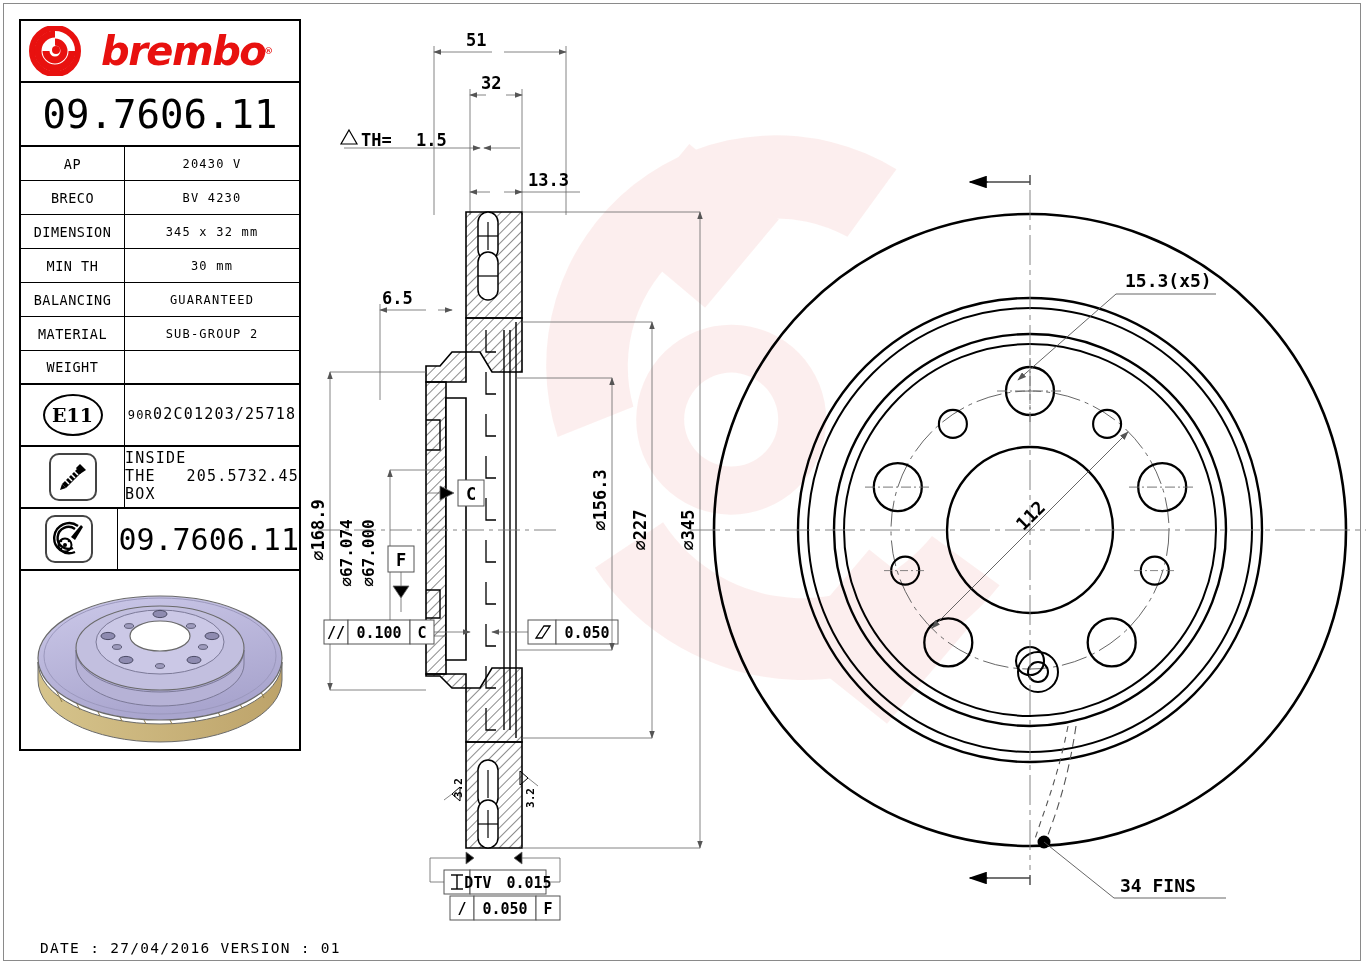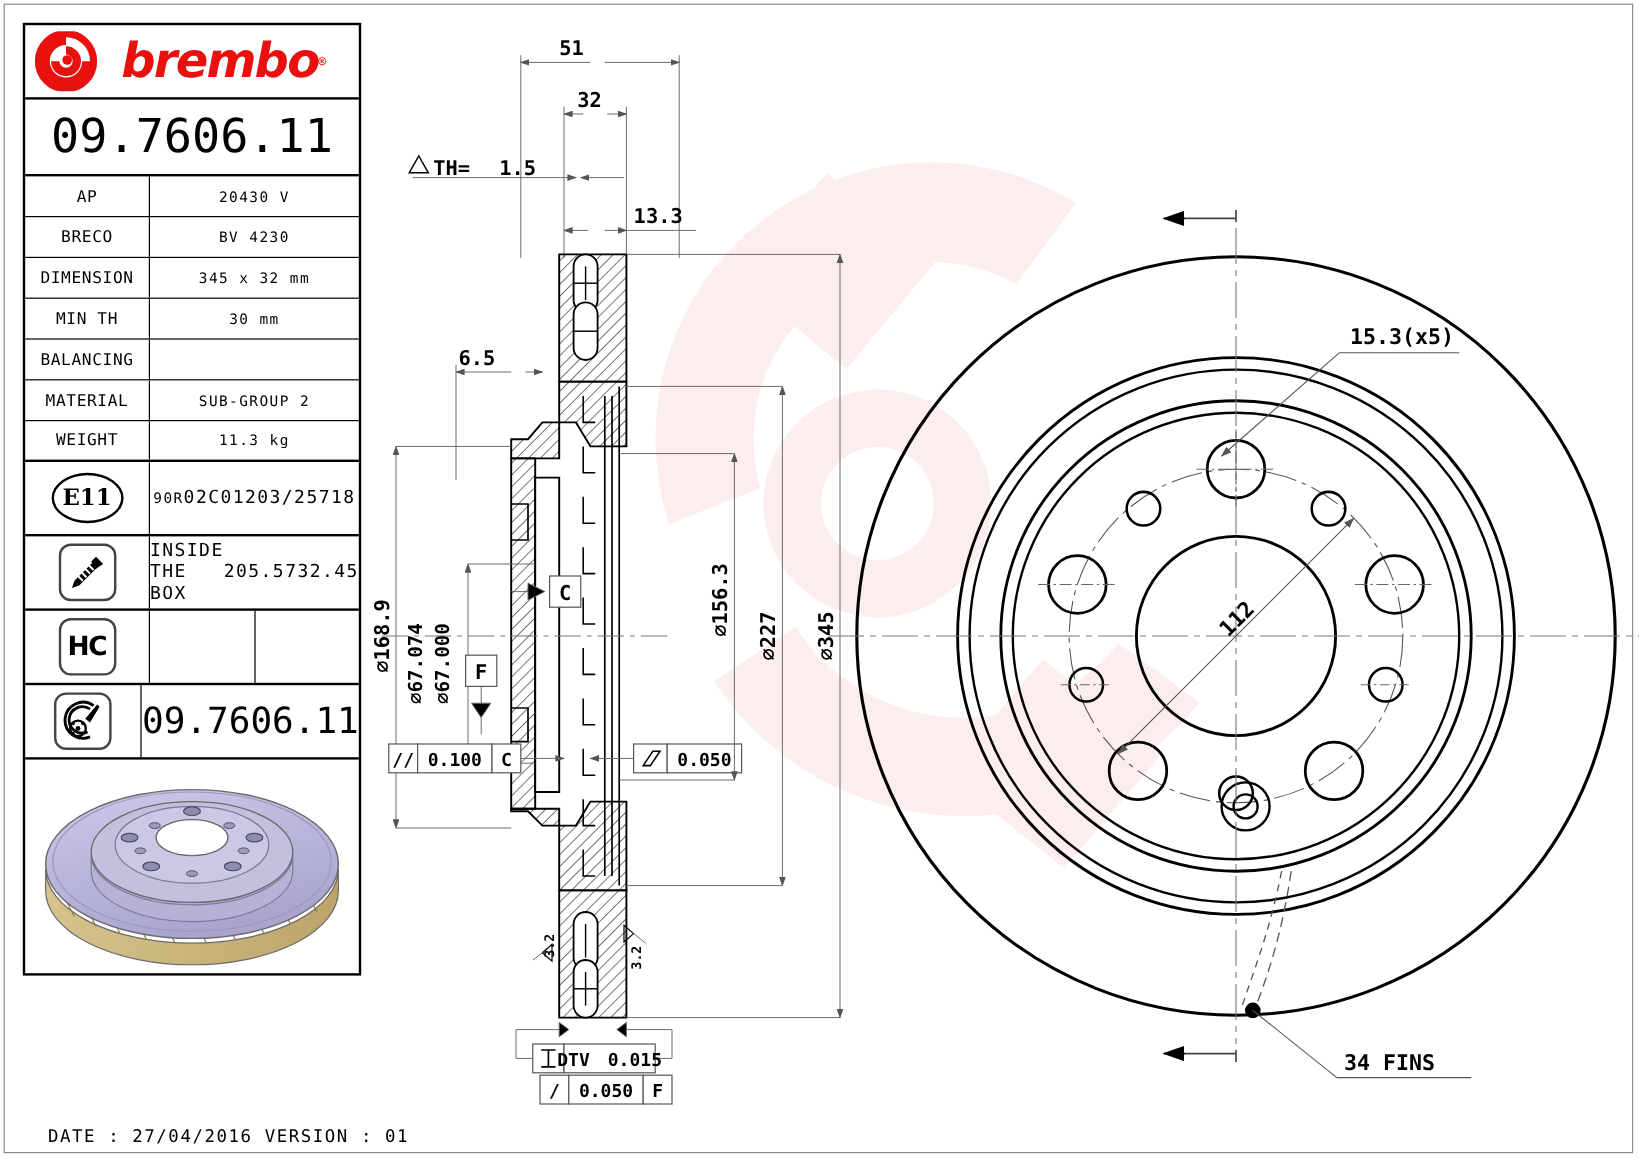--- a/index.html
+++ b/index.html
@@ -141,37 +141,37 @@
         </div>
       <div class="c-r">
         <span class="val">30 mm</span>
         </div>
     </div>
 
     <div class="r h34">
       <div class="c-l">
         <span class="lbl">BALANCING</span>
         </div>
+      <div class="c-r">
+        <span class="val">GUARANTEED</span>
+        </div>
     </div>
 
     <div class="r h34">
       <div class="c-l">
         <span class="lbl">MATERIAL</span>
         </div>
       <div class="c-r">
         <span class="val">SUB-GROUP 2</span>
         </div>
     </div>
 
     <div class="r h34 thick">
       <div class="c-l">
         <span class="lbl">WEIGHT</span>
-        </div>
-      <div class="c-r">
-        <span class="val">11.3 kg</span>
         </div>
     </div>
 
     <div class="r h62 thick">
       <div class="icon-cell">
         <div id="e11">
           <span>E11</span>
         </div>
       </div>
       <div class="c-r two-line">
@@ -195,31 +195,20 @@
             <path d="M6 24 l-2 6 6 -2 z" fill="#000"></path>
           </svg>
         </div>
       </div>
       <div class="c-r two-line">
         <span class="val small">INSIDE THE BOX</span>
         <span class="val small">205.5732.45</span>
       </div>
     </div>
 
-    <div class="r h62 thick">
-      <div class="icon-cell">
-        <div class="sqicon">
-          <span id="hc-text">HC</span>
-        </div>
-      </div>
-      <div class="split">
-        <div></div>
-        <div></div>
-      </div>
-    </div>
 
     <div class="r h62 thick">
       <div class="icon-cell">
         <div class="sqicon">
           <svg width="36" height="36" viewBox="0 0 36 36">
             <path d="M27 5 a15 15 0 1 0 -3 26" fill="none" stroke="#000" stroke-width="2.4"></path>
             <path d="M24 8 a11 11 0 1 0 -2 19" fill="none" stroke="#000" stroke-width="2.4"></path>
             <circle cx="14" cy="24" r="6.5" fill="none" stroke="#000" stroke-width="2"></circle>
             <circle cx="14" cy="24" r="2" fill="#000"></circle>
             <circle cx="10" cy="20" r="1.3" fill="#000"></circle>

